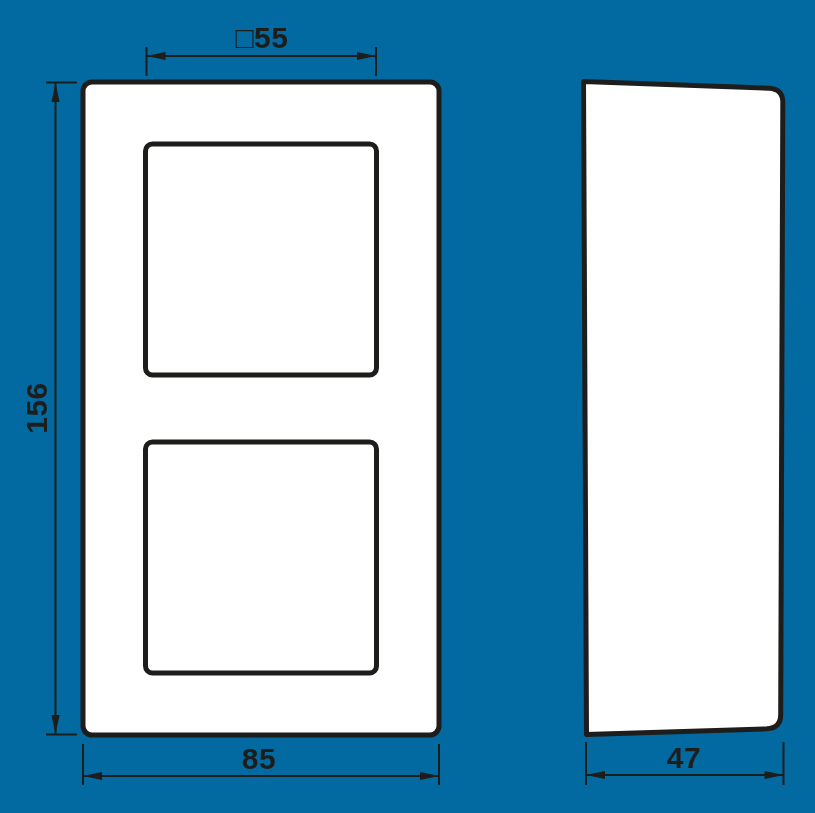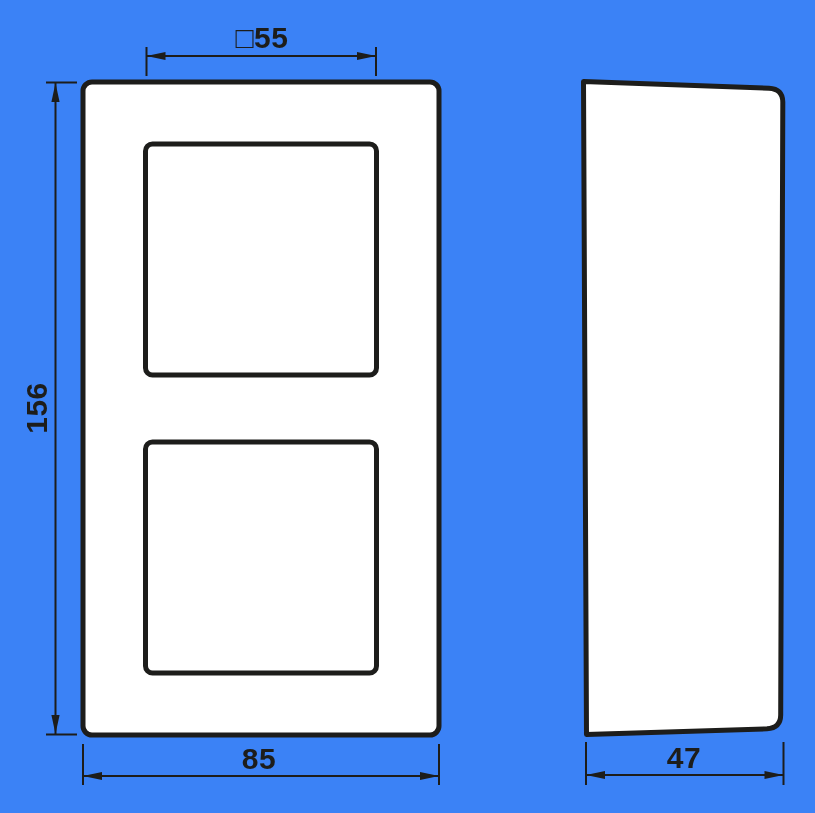--- a/index.html
+++ b/index.html
@@ -4,21 +4,21 @@
 <style>
   html, body {
     margin: 0;
     padding: 0;
     background: #ffffff;
   }
   .canvas {
     position: relative;
     width: 815px;
     height: 813px;
-    background: #3b82f6;
+    background: #0369a1;
     overflow: hidden;
   }
   svg { display: block; }
   .object-line {
     fill: #ffffff;
     stroke: #1d1d1b;
     stroke-width: 5;
     stroke-linejoin: round;
     stroke-linecap: round;
   }

